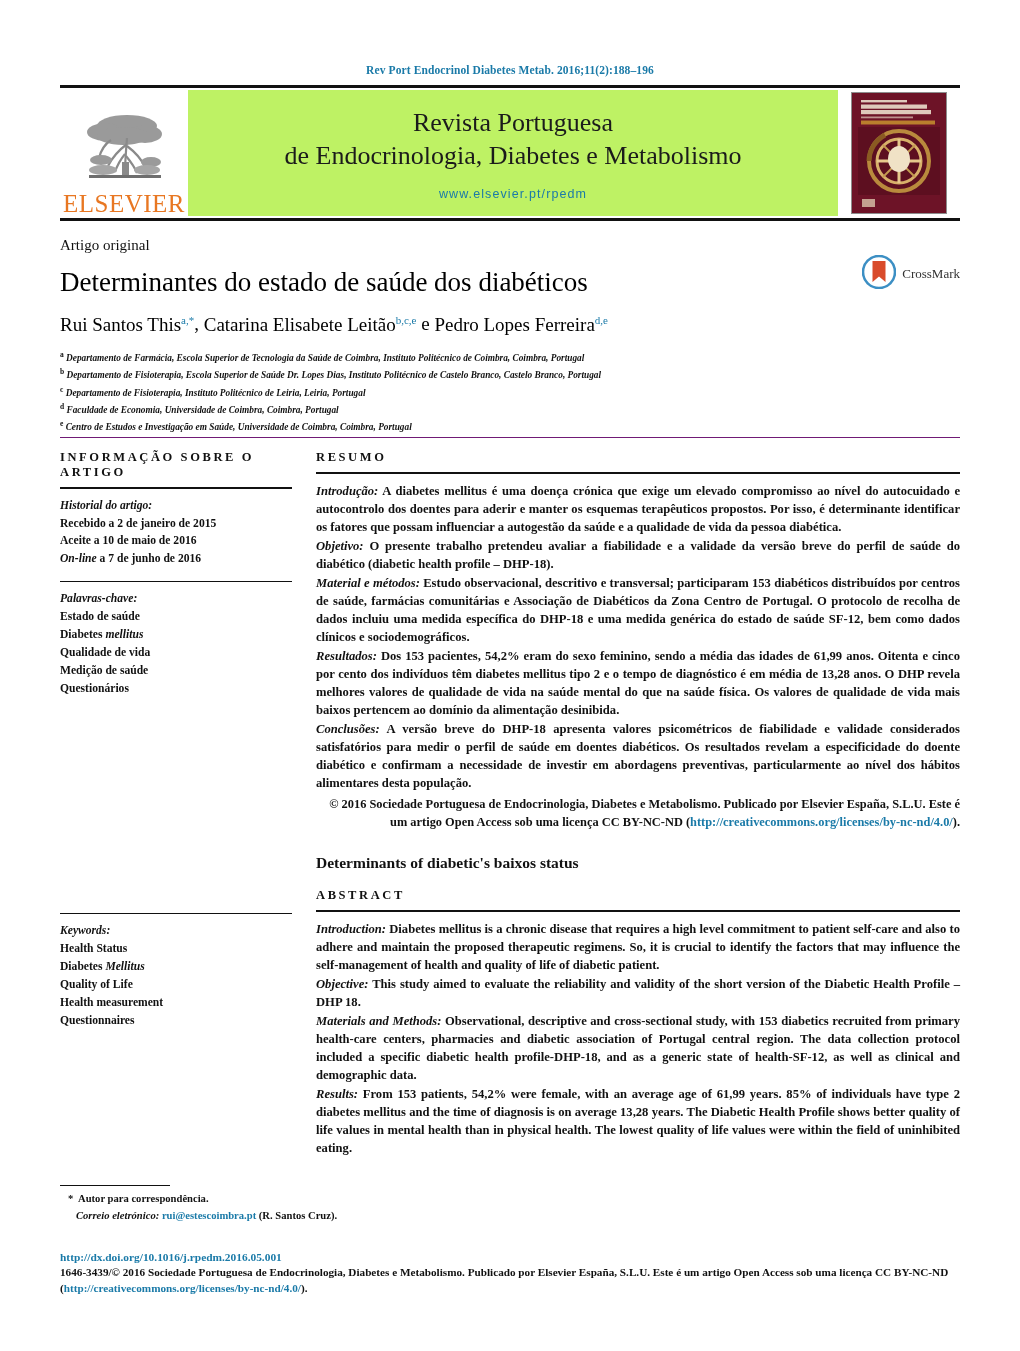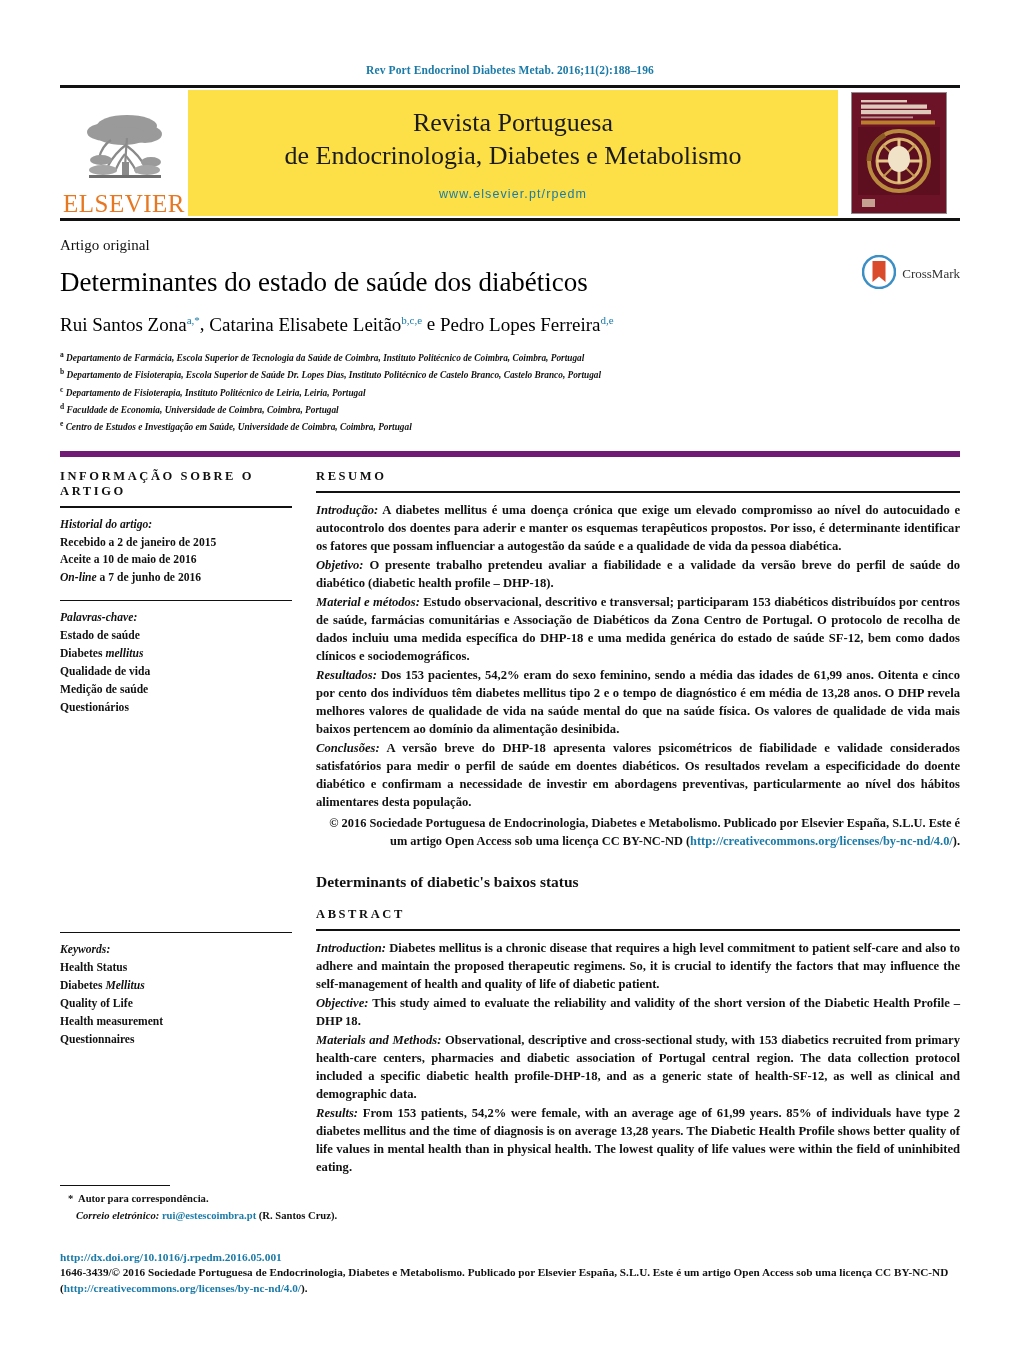--- a/index.html
+++ b/index.html
@@ -58,21 +58,21 @@
     font-family: "Liberation Serif", serif;
     color: #E87722;
     font-size: 25px;
     letter-spacing: 0.5px;
     line-height: 1;
     margin-top: 1px;
     font-weight: 400;
   }
   .journal-banner {
     flex: 1 1 auto;
-    background: #fde047;
+    background: #bef264;
     display: flex;
     flex-direction: column;
     align-items: center;
     justify-content: flex-start;
     padding-top: 16px;
     box-sizing: border-box;
     margin: 2px 0 2px 0;
     position: relative;
   }
   .journal-title {
@@ -104,23 +104,23 @@
     height: 122px;
     border: 1px solid #8d8d8d;
     background: #6d1327;
     position: relative;
     overflow: hidden;
     box-sizing: border-box;
   }
 
   
   .article-head {
-    border-bottom: 6px solid #701a75;
+    border-bottom: 1px solid #701a75;
     padding-top: 16px;
-    padding-bottom: 16px;
+    padding-bottom: 2px;
     position: relative;
   }
   .kicker {
     font-size: 15px;
     color: #111;
     margin-bottom: 13px;
   }
   .art-title {
     font-size: 27px;
     line-height: 1.16;
@@ -335,21 +335,21 @@
         </svg>
       </div>
     </div>
   </div>
 
   <div class="article-head">
     <div class="kicker">Artigo original</div>
     <h1 class="art-title">Determinantes do estado de saúde dos diabéticos</h1>
 
     <div class="authors">
-      <span><span>Rui Santos Zona</span><sup>a,*</sup></span><span>, </span><span><span>Catarina Elisabete Leitão</span><sup>b,c,e</sup></span><span> e </span><span><span>Pedro Lopes Ferreira</span><sup>d,e</sup></span>
+      <span><span>Rui Santos This</span><sup>a,*</sup></span><span>, </span><span><span>Catarina Elisabete Leitão</span><sup>b,c,e</sup></span><span> e </span><span><span>Pedro Lopes Ferreira</span><sup>d,e</sup></span>
     </div>
 
     <div class="affils">
       <div><sup>a</sup> <span>Departamento de Farmácia, Escola Superior de Tecnologia da Saúde de Coimbra, Instituto Politécnico de Coimbra, Coimbra, Portugal</span></div>
       <div><sup>b</sup> <span>Departamento de Fisioterapia, Escola Superior de Saúde Dr. Lopes Dias, Instituto Politécnico de Castelo Branco, Castelo Branco, Portugal</span></div>
       <div><sup>c</sup> <span>Departamento de Fisioterapia, Instituto Politécnico de Leiria, Leiria, Portugal</span></div>
       <div><sup>d</sup> <span>Faculdade de Economia, Universidade de Coimbra, Coimbra, Portugal</span></div>
       <div><sup>e</sup> <span>Centro de Estudos e Investigação em Saúde, Universidade de Coimbra, Coimbra, Portugal</span></div>
     </div>
 

